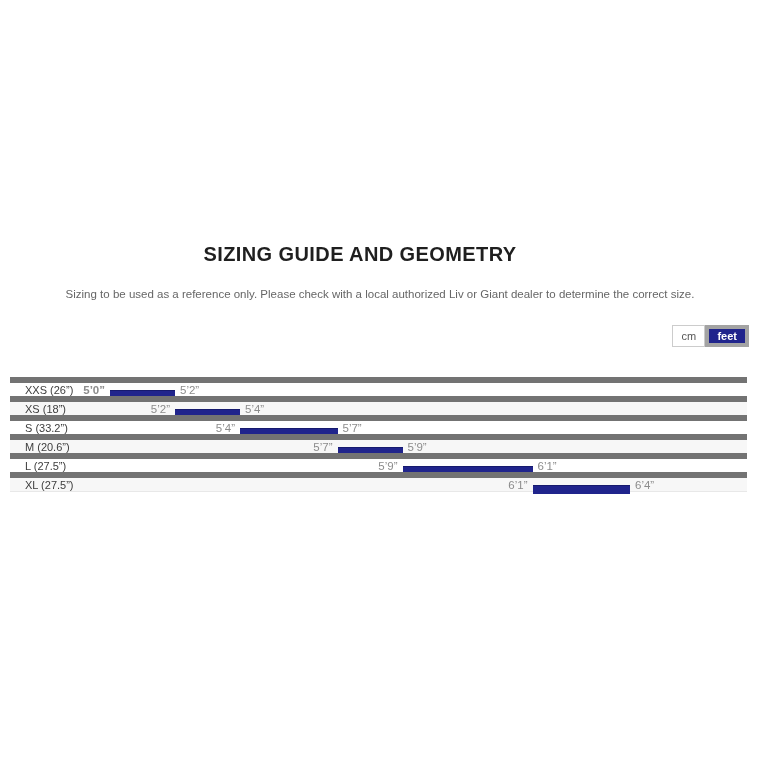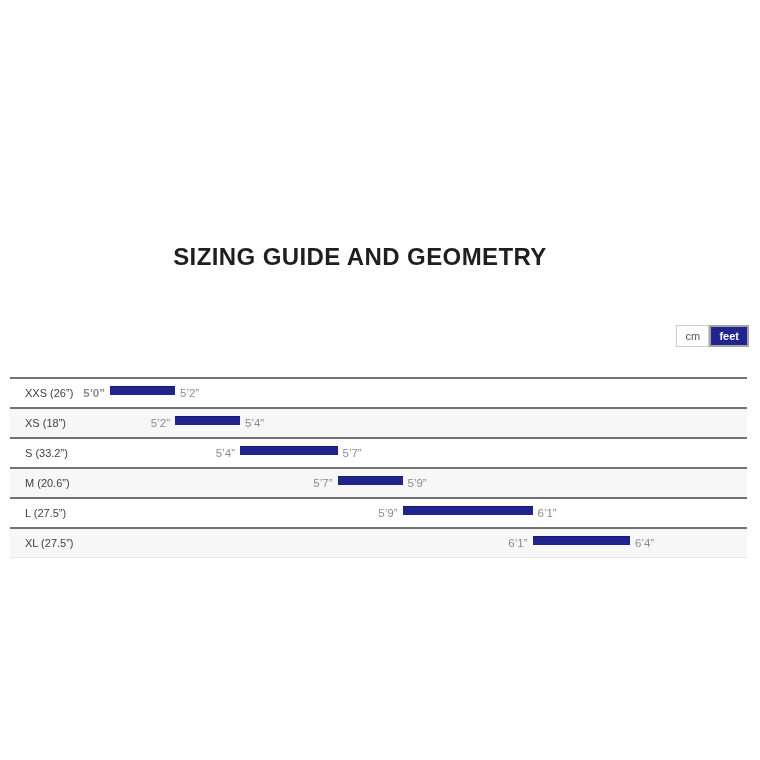--- a/index.html
+++ b/index.html
@@ -7,21 +7,21 @@
     width: 760px; height: 760px;
     background: #ffffff;
     font-family: "Liberation Sans", "DejaVu Sans", sans-serif;
     position: relative;
     overflow: hidden;
   }
   .page-title {
     position: absolute;
     top: 243px; left: 0; width: 720px;
     text-align: center;
-    font-size: 24px;
+    font-size: 20px;
     font-weight: 700;
     letter-spacing: 0.4px;
     color: #1f1f1f;
   }
   .subtitle {
     position: absolute;
     top: 286px; left: 40px; width: 680px;
     text-align: center;
     font-size: 11.5px;
     line-height: 17px;
@@ -41,34 +41,34 @@
     cursor: pointer;
     user-select: none;
   }
   .unit-btn.inactive {
     background: #ffffff;
     border: 1px solid #cccccc;
     color: #555555;
   }
   .unit-btn.active {
     background: #20248c;
-    border: 2px solid #a3a3a3;
+    border: 4px solid #a3a3a3;
     color: #ffffff;
     font-weight: 700;
   }
   .size-chart {
     position: absolute;
     top: 377px; left: 10px;
     width: 737px;
     border-bottom: 1px solid #e8e8e8;
   }
   .chart-row {
     position: relative;
-    height: 30px;
-    border-top: 2px solid #737373;
+    height: 19px;
+    border-top: 6px solid #737373;
     background: #ffffff;
   }
   .chart-row.alt { background: #f7f7f7; }
   .size-label {
     position: absolute;
     left: 15px; top: 0;
     height: 100%;
     display: flex; align-items: center;
     font-size: 11px;
     color: #3d3d3d;
@@ -88,20 +88,21 @@
     color: #8c8c8c;
     white-space: nowrap;
   }
 </style>
 </head>
 <body>
 
 <h1 class="page-title">SIZING GUIDE AND GEOMETRY</h1>
 
 <div class="subtitle">
+  <div>Sizing to be used as a reference only. Please check with a local authorized Liv or Giant dealer to determine the correct size.</div>
 </div>
 
 <div class="unit-toggle">
   <button class="unit-btn inactive">cm</button>
   <button class="unit-btn active">feet</button>
 </div>
 
 <div class="size-chart">
     <div class="chart-row">
       <div class="size-label">XXS (26”)</div>

